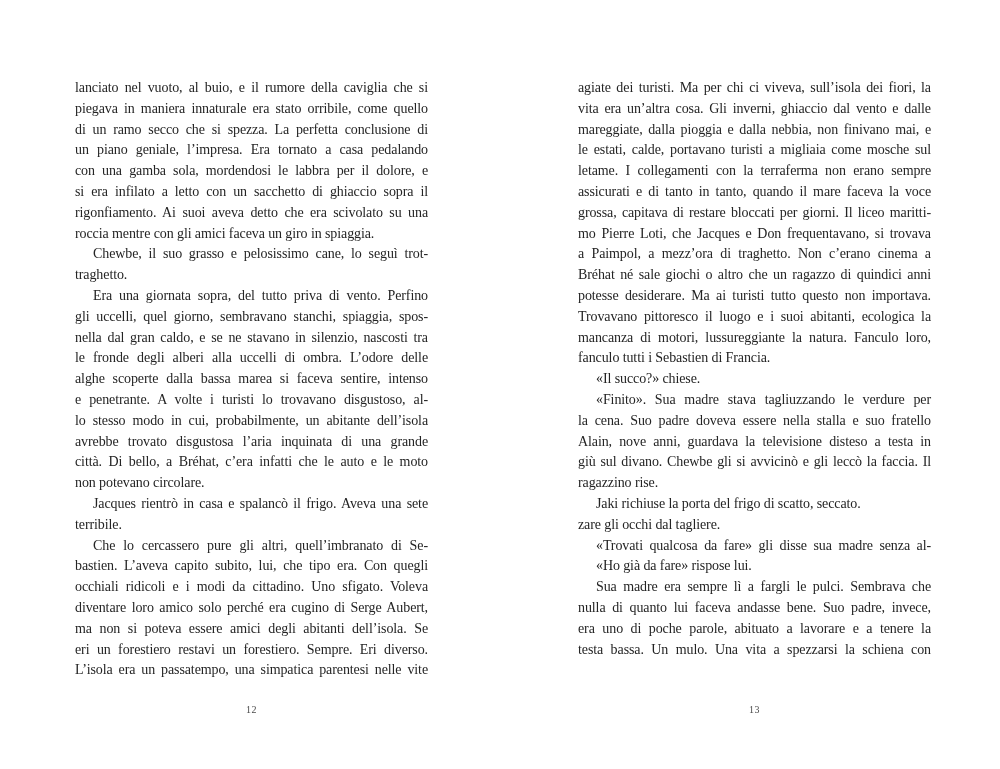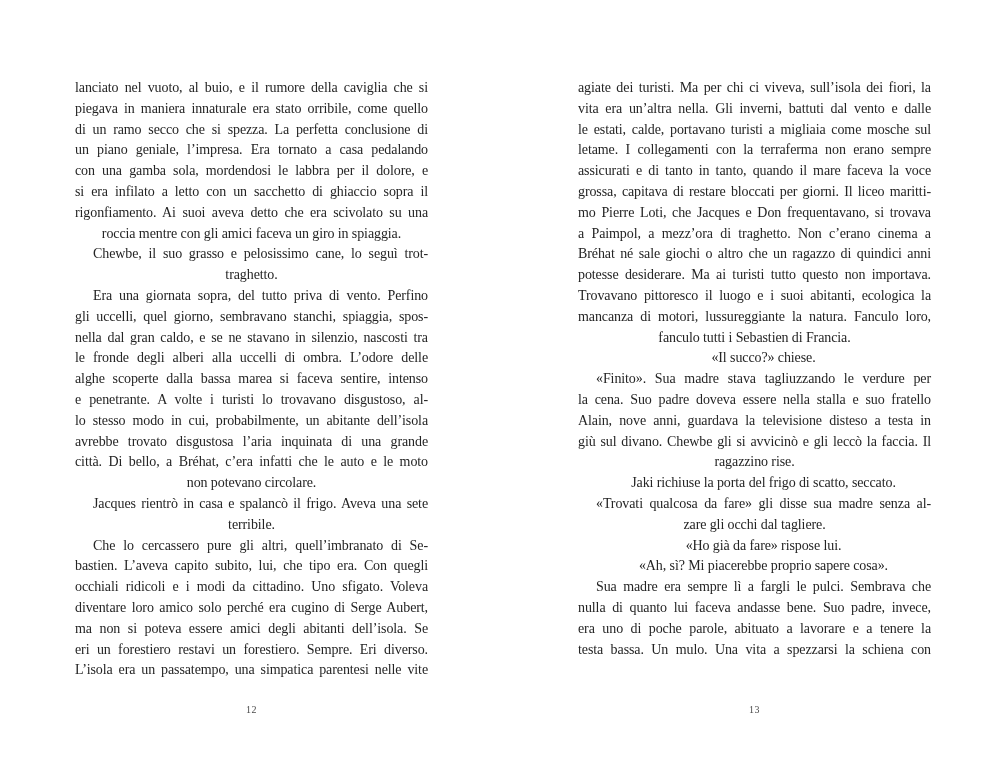--- a/index.html
+++ b/index.html
@@ -27,21 +27,21 @@
   .page-right { left: 578px; }
   .text-block {
     width: 353px;
     font-size: 14px;
     letter-spacing: -0.1px;
     color: #242424;
   }
   .line {
     height: 20.8px;
     line-height: 20.8px;
-    text-align: center;
+    text-align: left;
     white-space: normal;
     overflow: visible;
   }
   .line.just {
     text-align: justify;
     text-align-last: justify;
   }
   .line.ind {
     text-indent: 18px;
   }
@@ -91,43 +91,43 @@
         <div class="line just">ma non si poteva essere amici degli abitanti dell’isola. Se</div>
         <div class="line just">eri un forestiero restavi un forestiero. Sempre. Eri diverso.</div>
         <div class="line just">L’isola era un passatempo, una simpatica parentesi nelle vite</div>
       </div>
     <div class="page-number">12</div>
   </section>
 
   <section class="page page-right">
     <div class="text-block" id="right-lines">
         <div class="line just">agiate dei turisti. Ma per chi ci viveva, sull’isola dei fiori, la</div>
-        <div class="line just">vita era un’altra nella. Gli inverni, battuti dal vento e dalle</div>
+        <div class="line just">vita era un’altra cosa. Gli inverni, ghiaccio dal vento e dalle</div>
+        <div class="line just">mareggiate, dalla pioggia e dalla nebbia, non finivano mai, e</div>
         <div class="line just">le estati, calde, portavano turisti a migliaia come mosche sul</div>
         <div class="line just">letame. I collegamenti con la terraferma non erano sempre</div>
         <div class="line just">assicurati e di tanto in tanto, quando il mare faceva la voce</div>
         <div class="line just">grossa, capitava di restare bloccati per giorni. Il liceo maritti-</div>
         <div class="line just">mo Pierre Loti, che Jacques e Don frequentavano, si trovava</div>
         <div class="line just">a Paimpol, a mezz’ora di traghetto. Non c’erano cinema a</div>
         <div class="line just">Bréhat né sale giochi o altro che un ragazzo di quindici anni</div>
         <div class="line just">potesse desiderare. Ma ai turisti tutto questo non importava.</div>
         <div class="line just">Trovavano pittoresco il luogo e i suoi abitanti, ecologica la</div>
         <div class="line just">mancanza di motori, lussureggiante la natura. Fanculo loro,</div>
         <div class="line">fanculo tutti i Sebastien di Francia.</div>
         <div class="line ind">«Il succo?» chiese.</div>
         <div class="line just ind">«Finito». Sua madre stava tagliuzzando le verdure per</div>
         <div class="line just">la cena. Suo padre doveva essere nella stalla e suo fratello</div>
         <div class="line just">Alain, nove anni, guardava la televisione disteso a testa in</div>
         <div class="line just">giù sul divano. Chewbe gli si avvicinò e gli leccò la faccia. Il</div>
         <div class="line">ragazzino rise.</div>
         <div class="line ind">Jaki richiuse la porta del frigo di scatto, seccato.</div>
+        <div class="line">zare gli occhi dal tagliere.</div>
         <div class="line just ind">«Trovati qualcosa da fare» gli disse sua madre senza al-</div>
-        <div class="line">zare gli occhi dal tagliere.</div>
         <div class="line ind">«Ho già da fare» rispose lui.</div>
-        <div class="line ind">«Ah, sì? Mi piacerebbe proprio sapere cosa».</div>
         <div class="line just ind">Sua madre era sempre lì a fargli le pulci. Sembrava che</div>
         <div class="line just">nulla di quanto lui faceva andasse bene. Suo padre, invece,</div>
         <div class="line just">era uno di poche parole, abituato a lavorare e a tenere la</div>
         <div class="line just">testa bassa. Un mulo. Una vita a spezzarsi la schiena con</div>
       </div>
     <div class="page-number">13</div>
   </section>
 
 </div>
 

